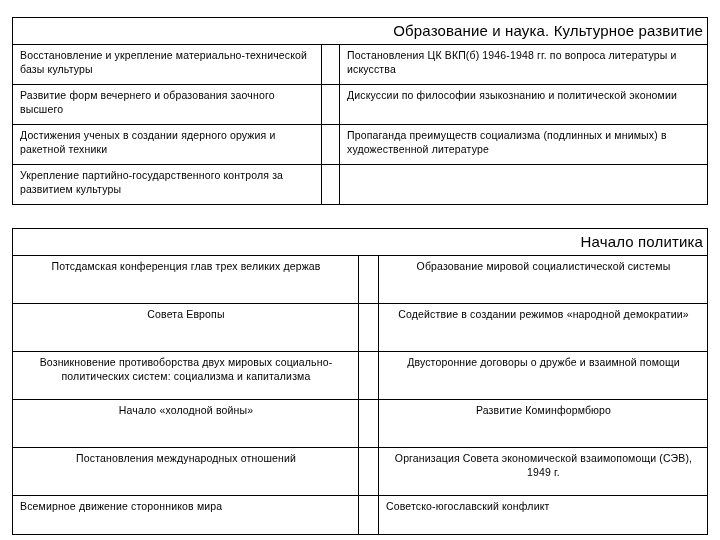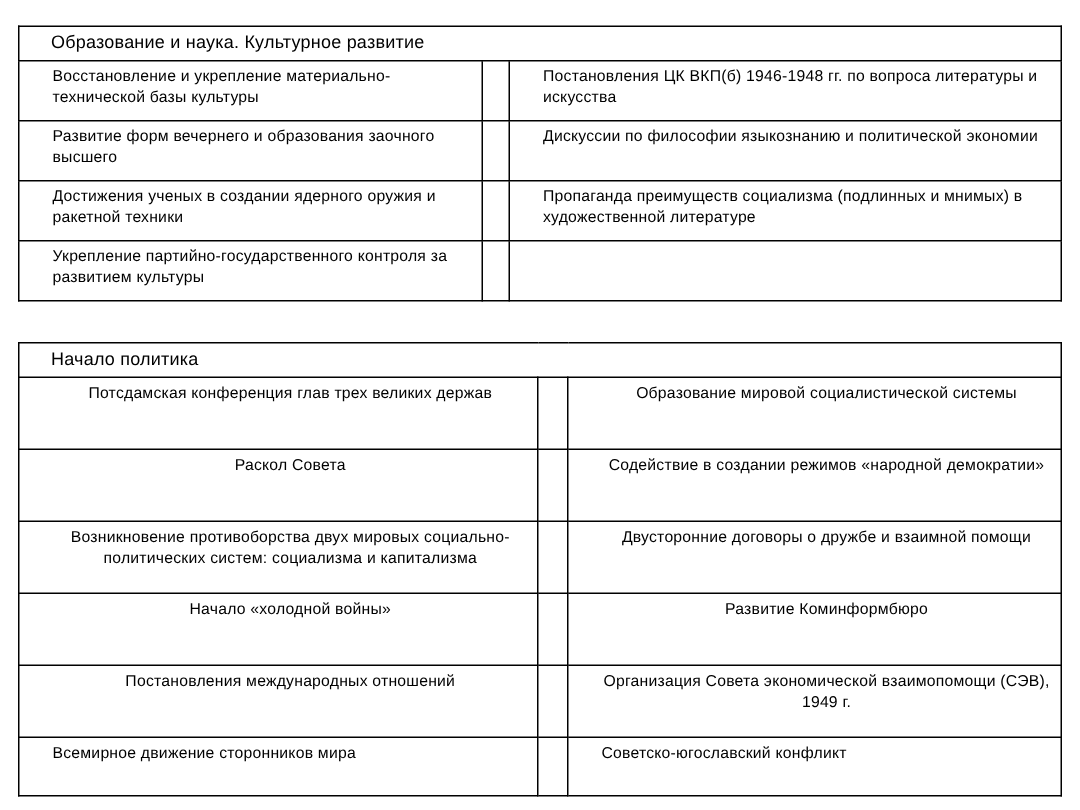--- a/index.html
+++ b/index.html
@@ -26,32 +26,32 @@
   
   .tbl {
     position: absolute;
     border-collapse: collapse;
     table-layout: fixed;
     background: #ffffff;
   }
   .tbl td {
     border: 1px solid #000000;
     vertical-align: top;
-    padding: 4px 6px 3px 22px;
+    padding: 4px 6px 3px 7px;
     font-size: 10.5px;
     line-height: 1.32;
     letter-spacing: 0.15px;
     background: #ffffff;
     word-wrap: break-word;
   }
   .tbl td.hdr {
-    text-align: left;
+    text-align: right;
     vertical-align: middle;
-    padding: 3px 21px;
-    font-size: 12px;
+    padding: 3px 4px;
+    font-size: 15px;
   }
   .tbl td.spacer {
     padding: 0;
   }
   .tbl td.blank {
     padding: 0;
   }
 
   
   #table-education {
@@ -135,21 +135,21 @@
         <td class="hdr" colspan="3">Начало политика</td>
       </tr>
 
       <tr class="r-body">
         <td>Потсдамская конференция глав трех великих держав</td>
         <td class="spacer"></td>
         <td>Образование мировой социалистической системы</td>
       </tr>
 
       <tr class="r-body">
-        <td>Раскол Совета</td>
+        <td>Совета Европы</td>
         <td class="spacer"></td>
         <td>Содействие в создании режимов «народной демократии»</td>
       </tr>
 
       <tr class="r-body">
         <td>Возникновение противоборства двух мировых социально-политических систем: социализма и капитализма</td>
         <td class="spacer"></td>
         <td>Двусторонние договоры о дружбе и взаимной помощи</td>
       </tr>
 

